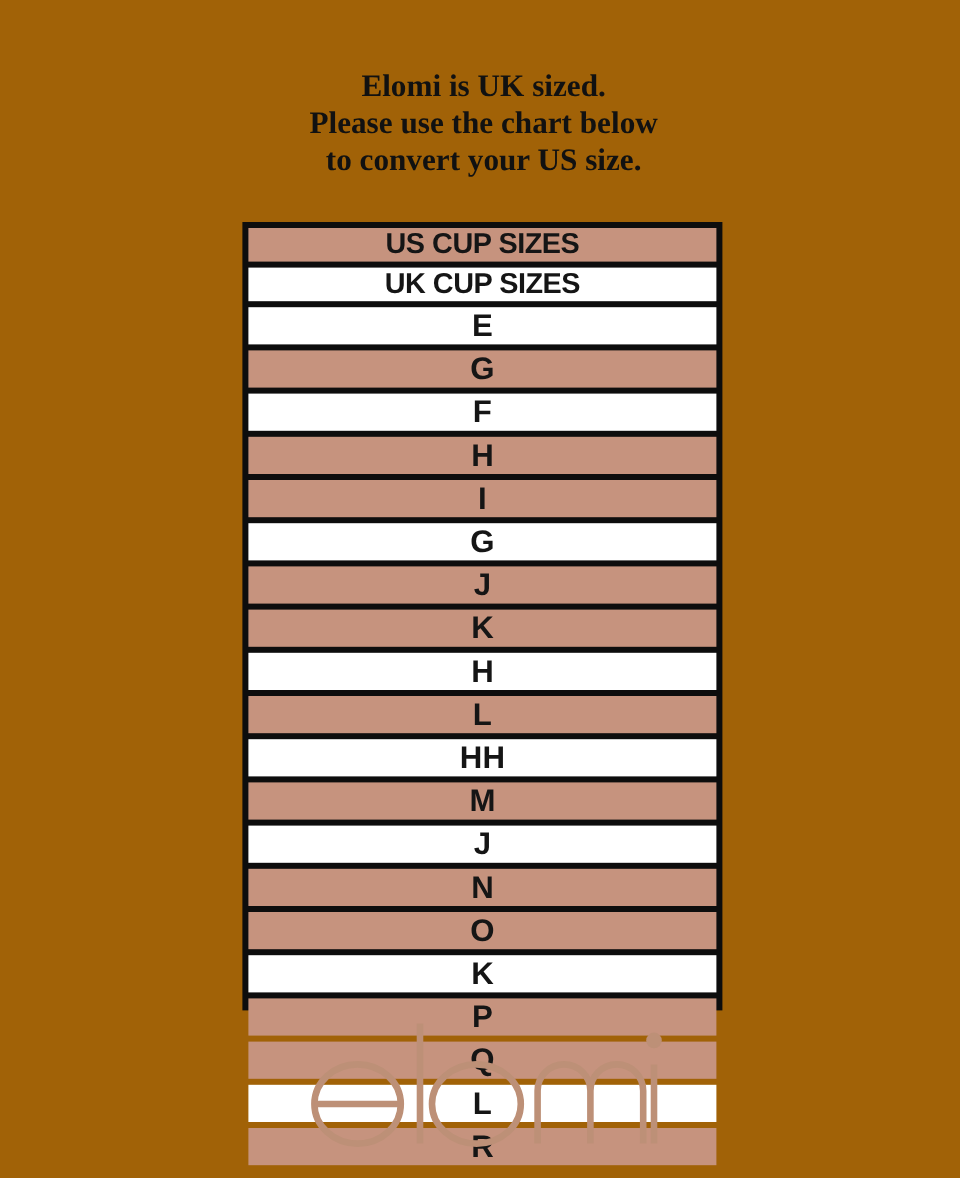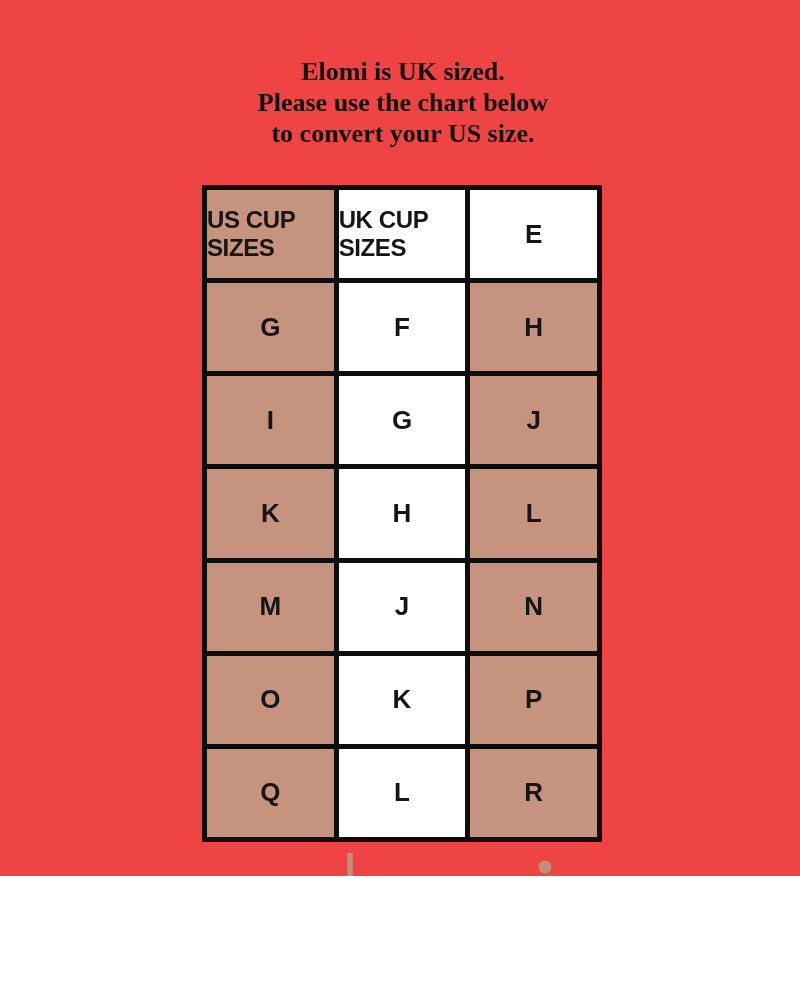--- a/index.html
+++ b/index.html
@@ -1,19 +1,19 @@
 <!DOCTYPE html>
 <html><head>
 <meta charset="utf-8">
 <style>
   html,body{margin:0;padding:0;background:#ffffff;}
   #page{
     position:relative;
-    width:800px;height:876px;
-    background:#ef4444;
+    width:800px;height:982px;
+    background:#a16207;
     overflow:hidden;
     font-family:"Liberation Sans",sans-serif;
   }
   
   #title{
     position:absolute;
     left:0;top:56px;width:806px;
     text-align:center;
     font-family:"Liberation Serif",serif;
     font-weight:bold;
@@ -21,21 +21,21 @@
     line-height:31px;
     color:#111111;
   }
   
   #size-table{
     position:absolute;
     left:202px;top:185px;
     width:400px;height:657px;
     background:#0d0d0d;
     display:grid;
-    grid-template-columns:1fr 1fr 1fr;
+    grid-template-columns:1fr;
     grid-auto-rows:1fr;
     gap:5px;
     padding:5px;
     box-sizing:border-box;
   }
   .cell{
     display:flex;
     align-items:center;
     justify-content:center;
     font-weight:700;
@@ -77,20 +77,21 @@
 
     <div class="cell us">I</div>
     <div class="cell uk">G</div>
 
     <div class="cell us">J</div>
 
     <div class="cell us">K</div>
     <div class="cell uk">H</div>
 
     <div class="cell us">L</div>
+    <div class="cell uk">HH</div>
 
     <div class="cell us">M</div>
     <div class="cell uk">J</div>
 
     <div class="cell us">N</div>
 
     <div class="cell us">O</div>
     <div class="cell uk">K</div>
 
     <div class="cell us">P</div>

